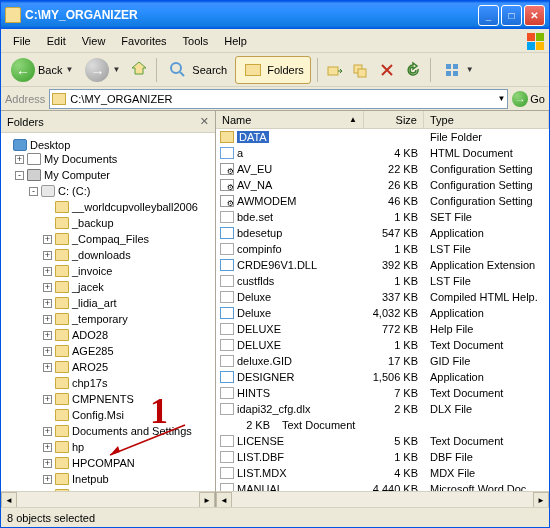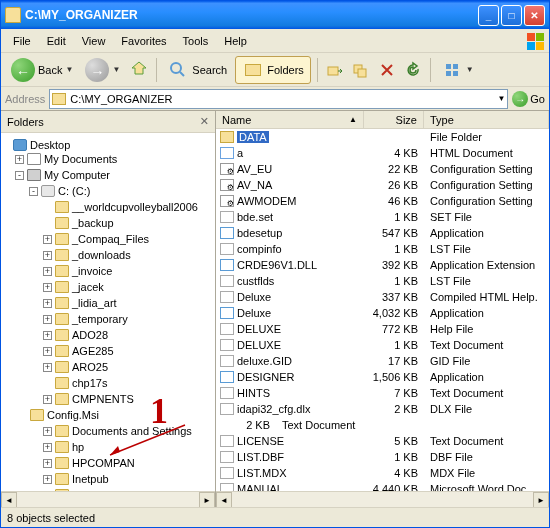--- a/index.html
+++ b/index.html
@@ -260,21 +260,21 @@
           <div class="tree-node" style="padding-left: 42px;">
             <div class="spacer"></div>
             <div class="ficon "></div>
             <span class="label">chp17s</span>
           </div>
           <div class="tree-node" style="padding-left: 42px;">
             <div class="toggle">+</div>
             <div class="ficon "></div>
             <span class="label">CMPNENTS</span>
           </div>
-          <div class="tree-node" style="padding-left: 17px;">
+          <div class="tree-node" style="padding-left: 42px;">
             <div class="spacer"></div>
             <div class="ficon "></div>
             <span class="label">Config.Msi</span>
           </div>
           <div class="tree-node" style="padding-left: 42px;">
             <div class="toggle">+</div>
             <div class="ficon "></div>
             <span class="label">Documents and Settings</span>
           </div>
           <div class="tree-node" style="padding-left: 42px;">

